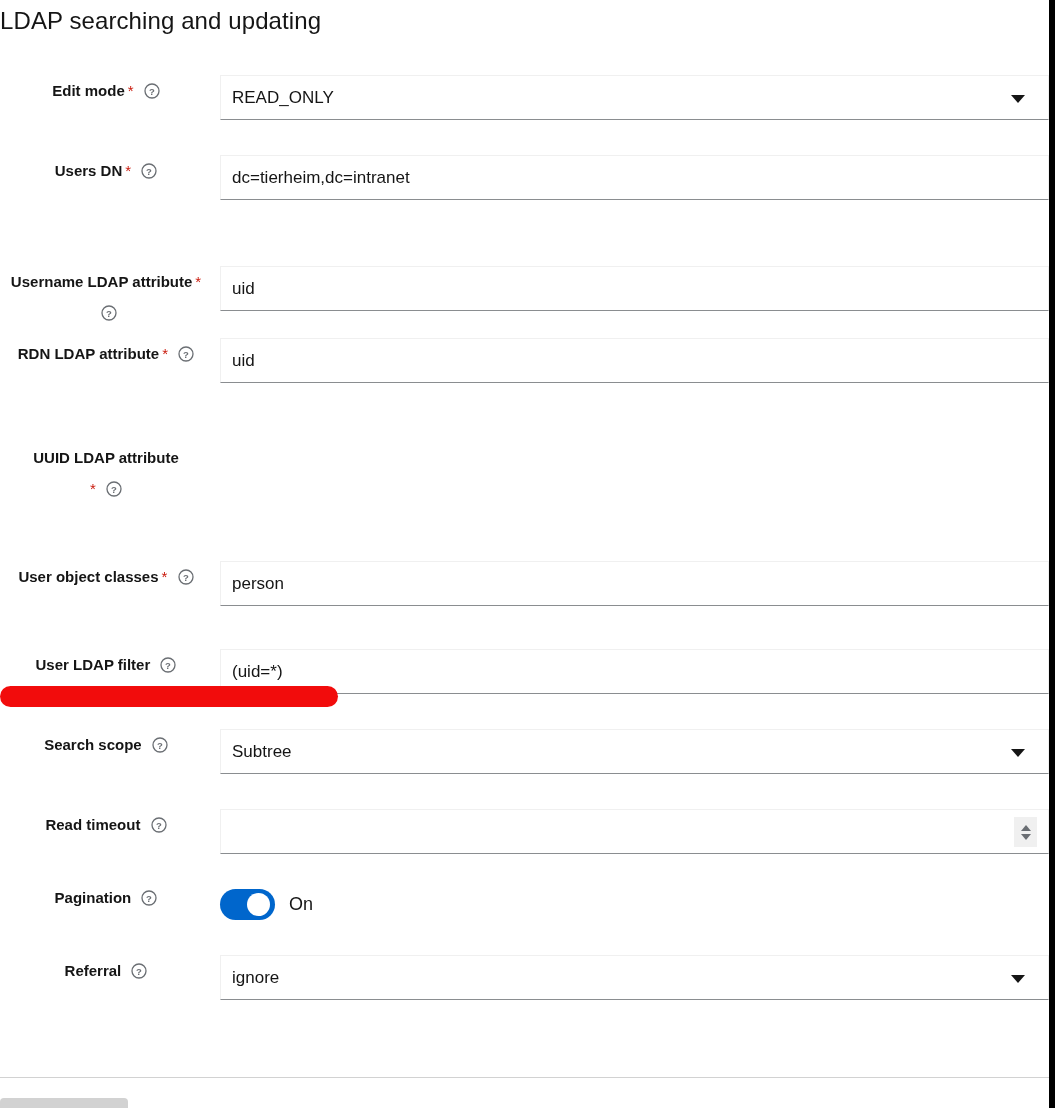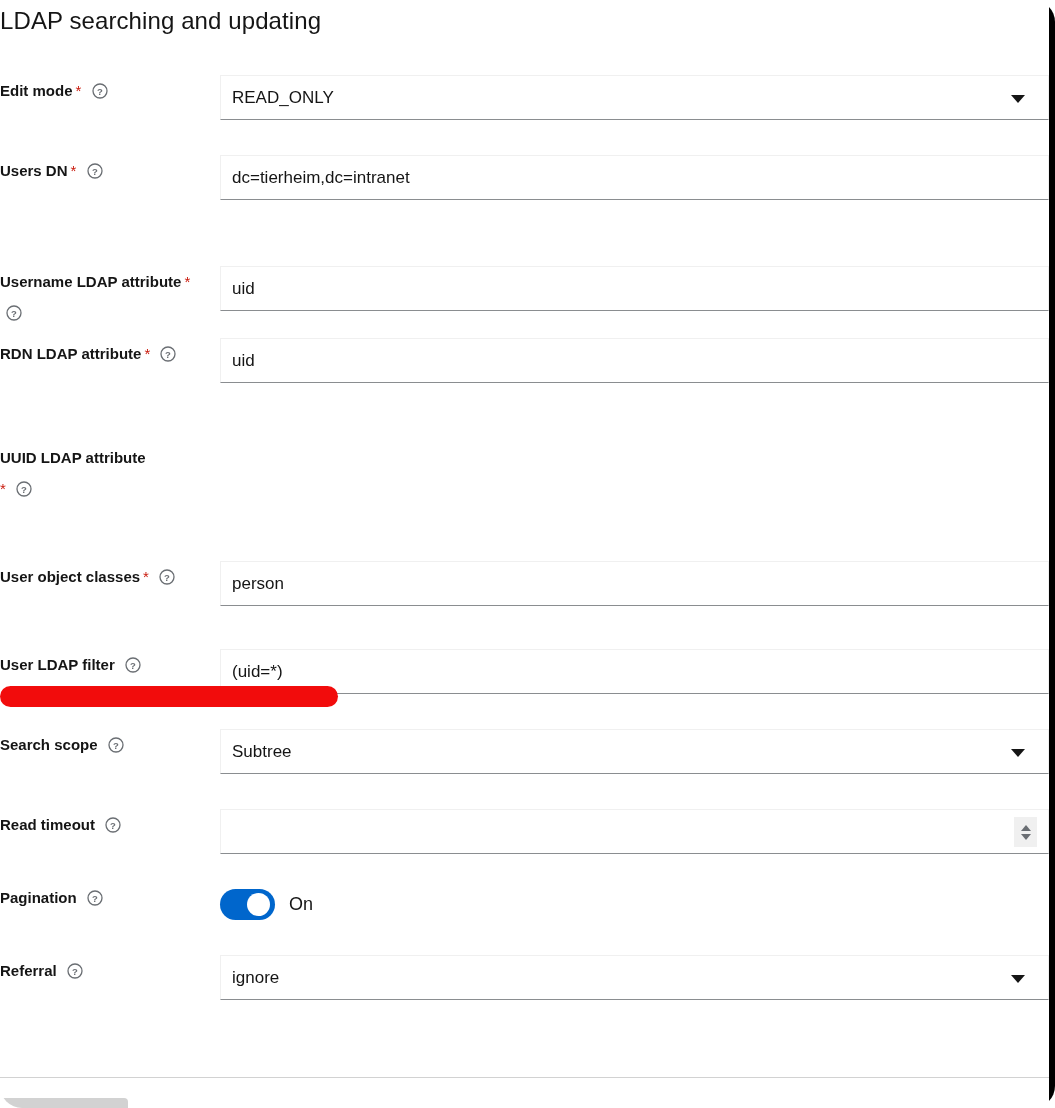--- a/index.html
+++ b/index.html
@@ -10,21 +10,20 @@
     background: #ffffff;
     font-family: "Liberation Sans", sans-serif;
     overflow: hidden;
   }
   #screen {
     position: relative;
     width: 1055px;
     height: 1108px;
     background: #fff;
     overflow: hidden;
-    border-radius: 22px;
   }
 
   
   .edge-strip {
     position: absolute;
     top: 0; left: 1049px;
     width: 6px; height: 1108px;
     background: #000000;
     z-index: 40;
   }
@@ -39,20 +38,21 @@
     color: #151515;
     letter-spacing: 0.1px;
     white-space: nowrap;
   }
 
   
   .form-row {
     position: absolute;
     left: 0;
     width: 1036px;
+    text-align: center;
   }
 
   .row-label {
     position: absolute;
     left: 0; top: 0;
     width: 212px;
     font-size: 15px;
     font-weight: 700;
     line-height: 31px;
     color: #151515;

